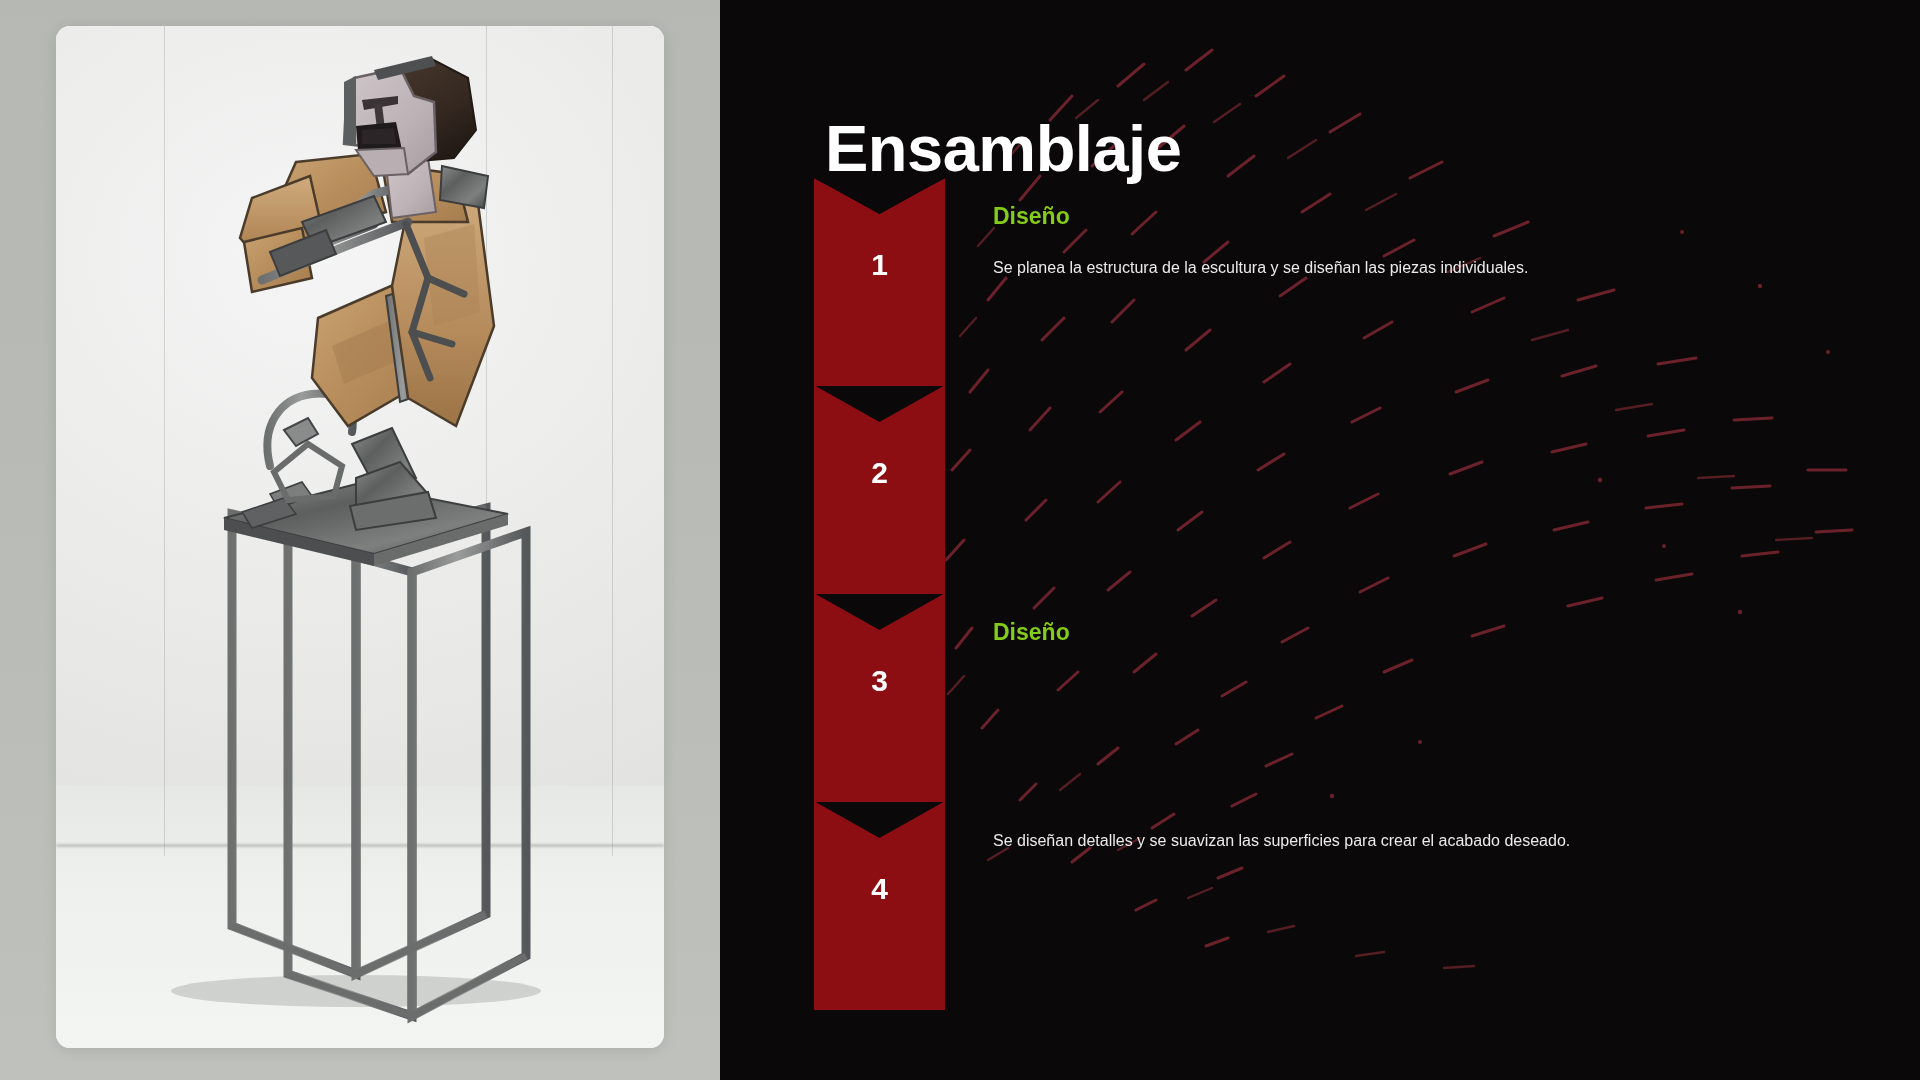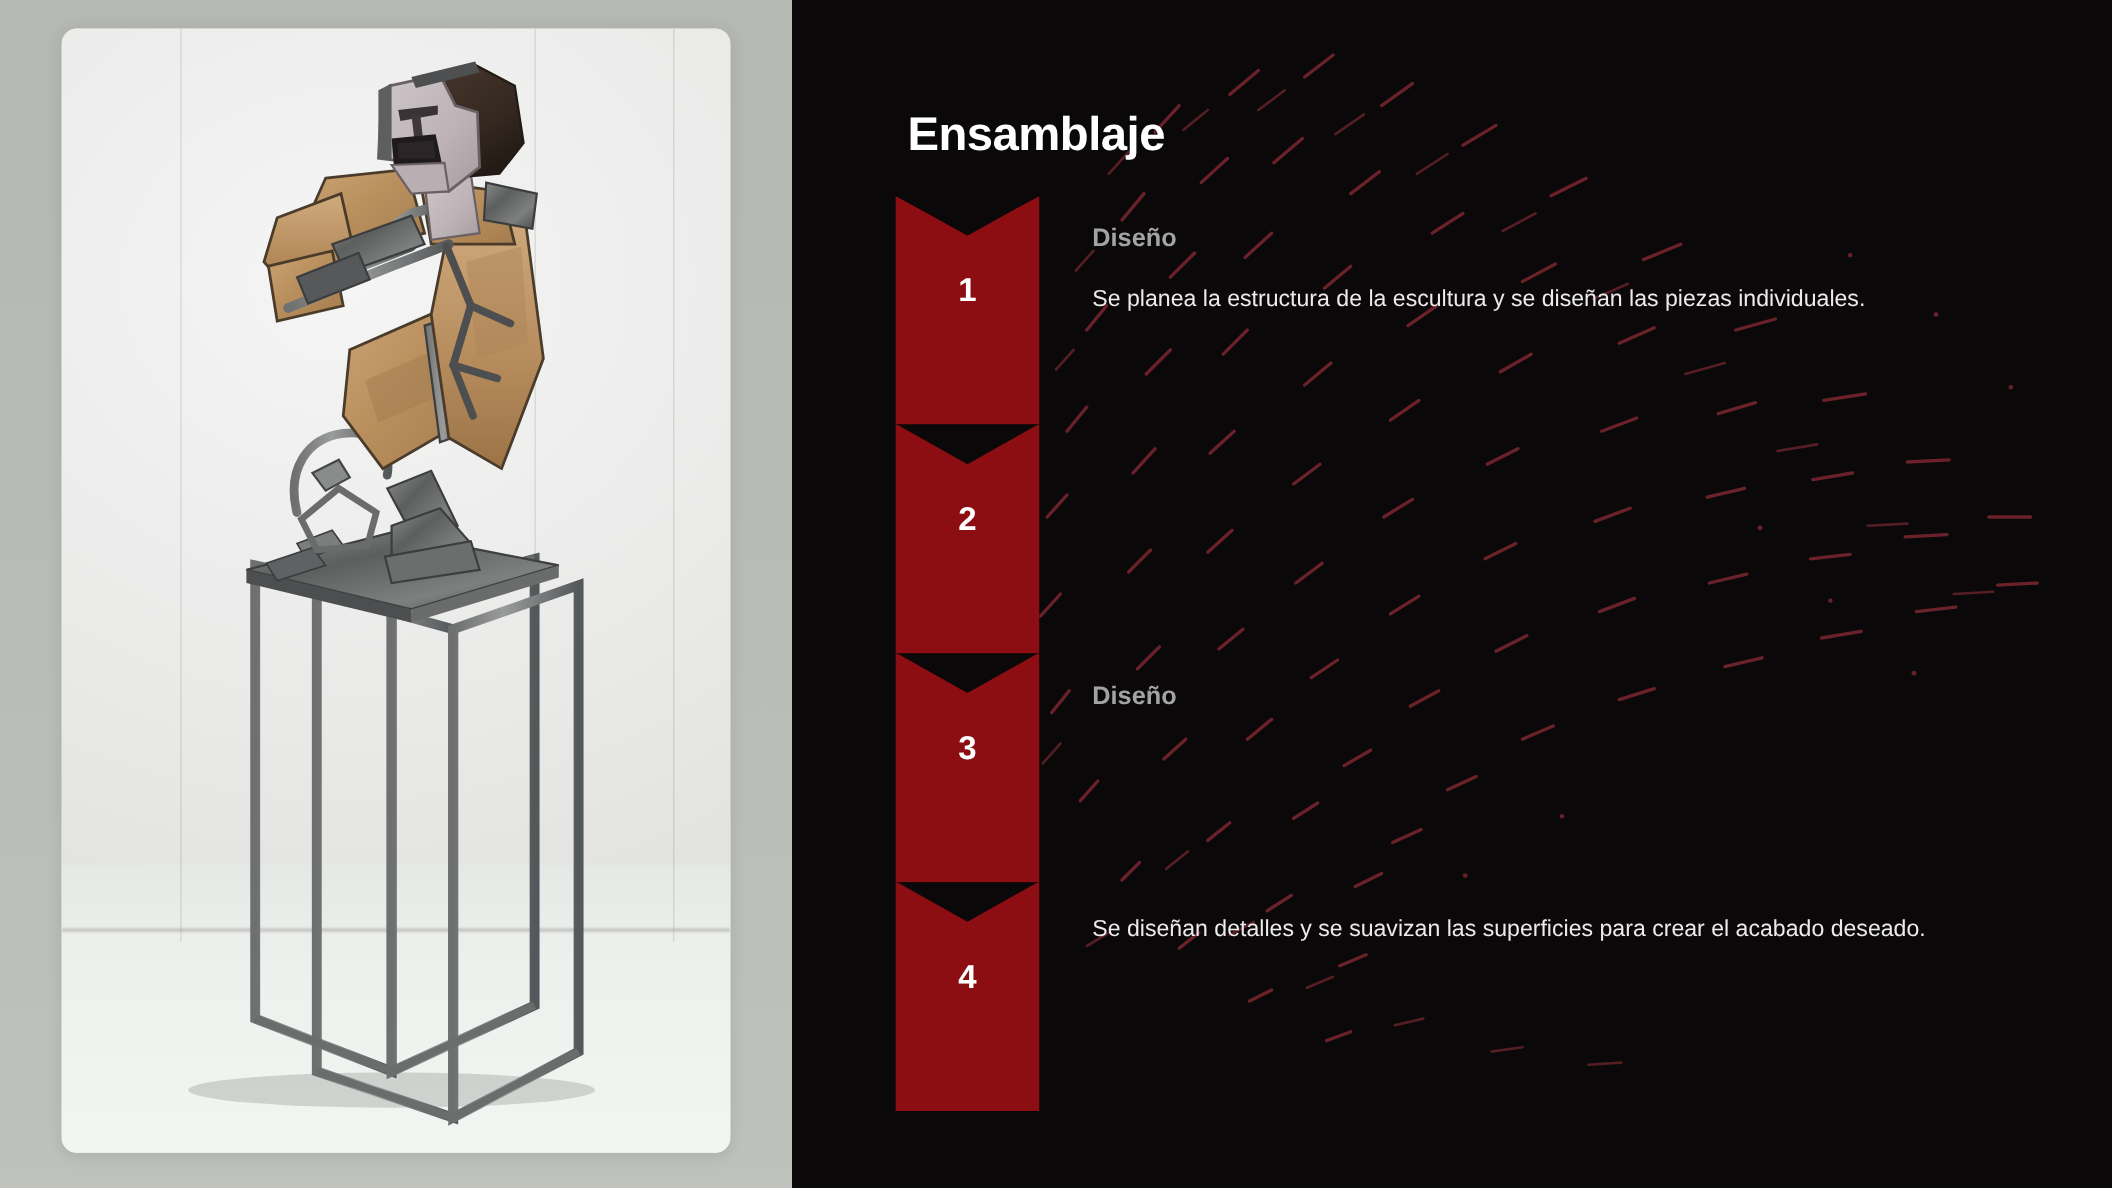--- a/index.html
+++ b/index.html
@@ -109,21 +109,21 @@
   .right-content {
     position: relative;
     z-index: 3;
     height: 100%;
   }
 
   .slide-title {
     position: absolute;
     left: 105px;
     top: 72px;
-    font-size: 43px;
+    font-size: 65px;
     font-weight: 700;
     color: #ffffff;
     letter-spacing: -0.5px;
     line-height: 1;
     white-space: nowrap;
   }
 
   
   .steps {
     position: absolute;
@@ -155,26 +155,26 @@
   }
   .step-text {
     position: absolute;
     left: 273px;
     right: 70px;
     top: 26px;
   }
   .step-heading {
     font-size: 23px;
     font-weight: 700;
-    color: #a3a3a3;
+    color: #84cc16;
     margin: 0 0 26px 0;
     line-height: 1.1;
   }
   .step-desc {
-    font-size: 21px;
+    font-size: 16px;
     font-weight: 400;
     color: #eceaea;
     margin: 0;
     line-height: 1.58;
     max-width: 820px;
   }
 </style>
 </head>
 <body>
 

